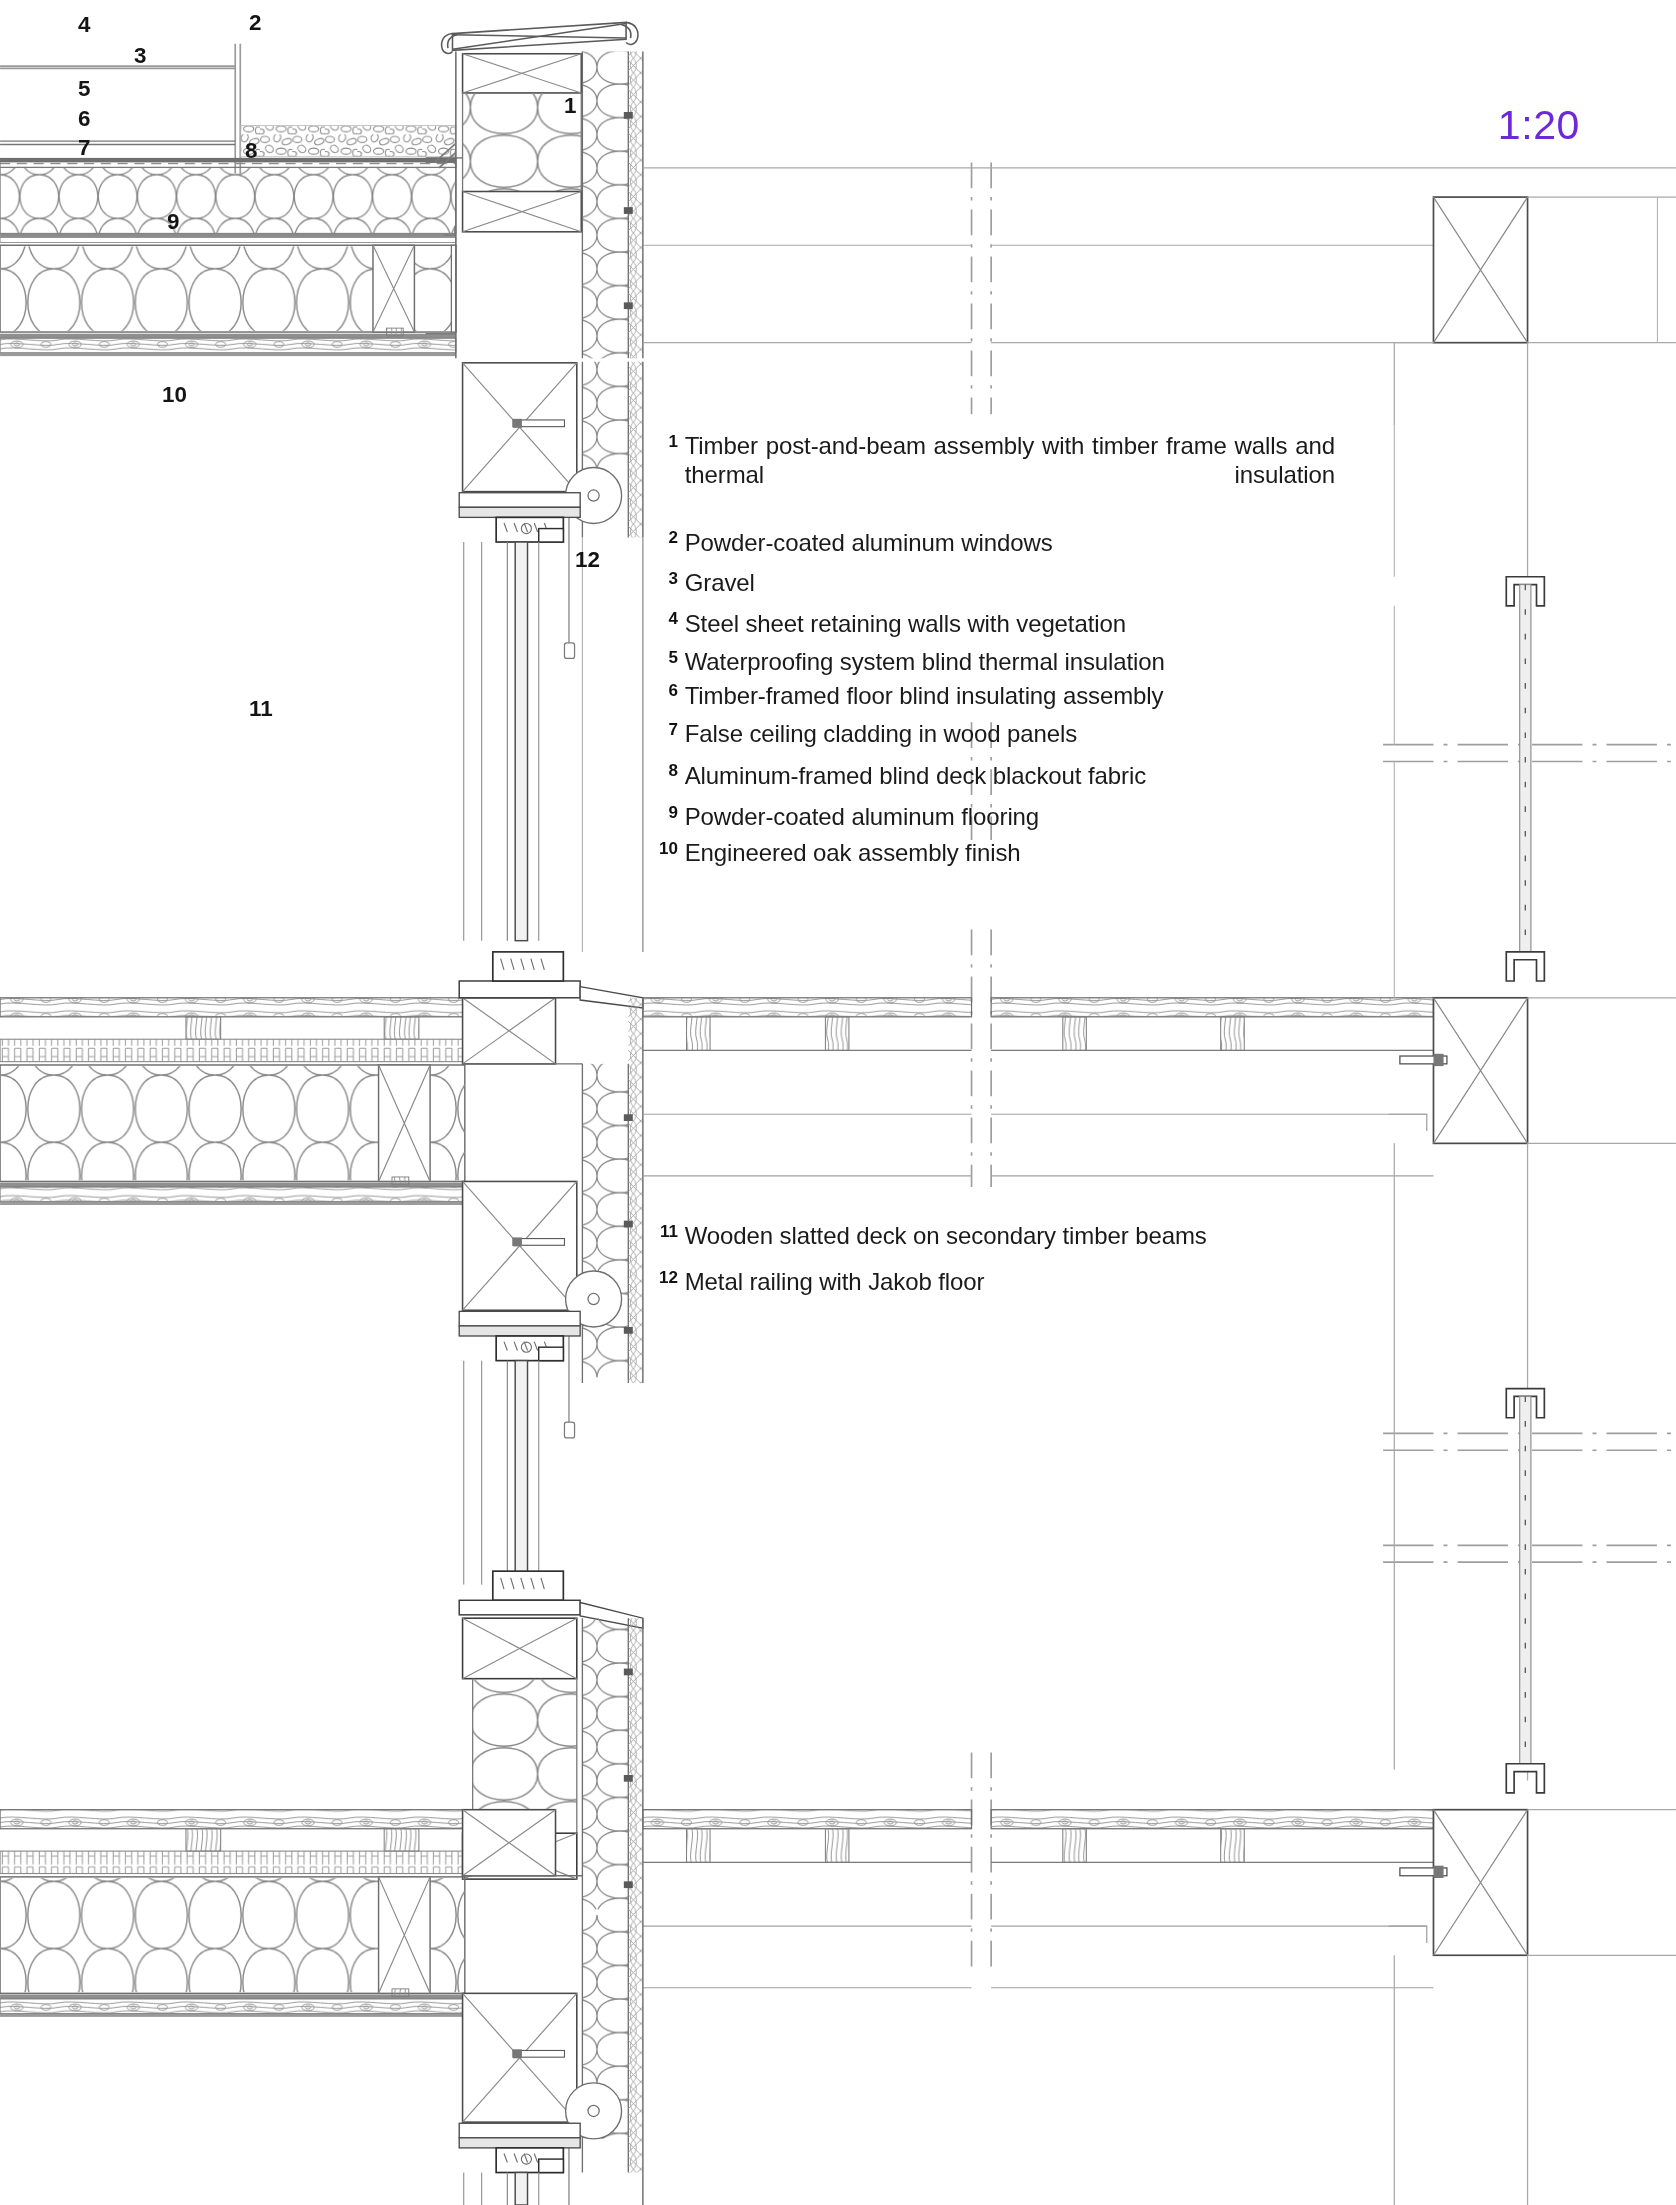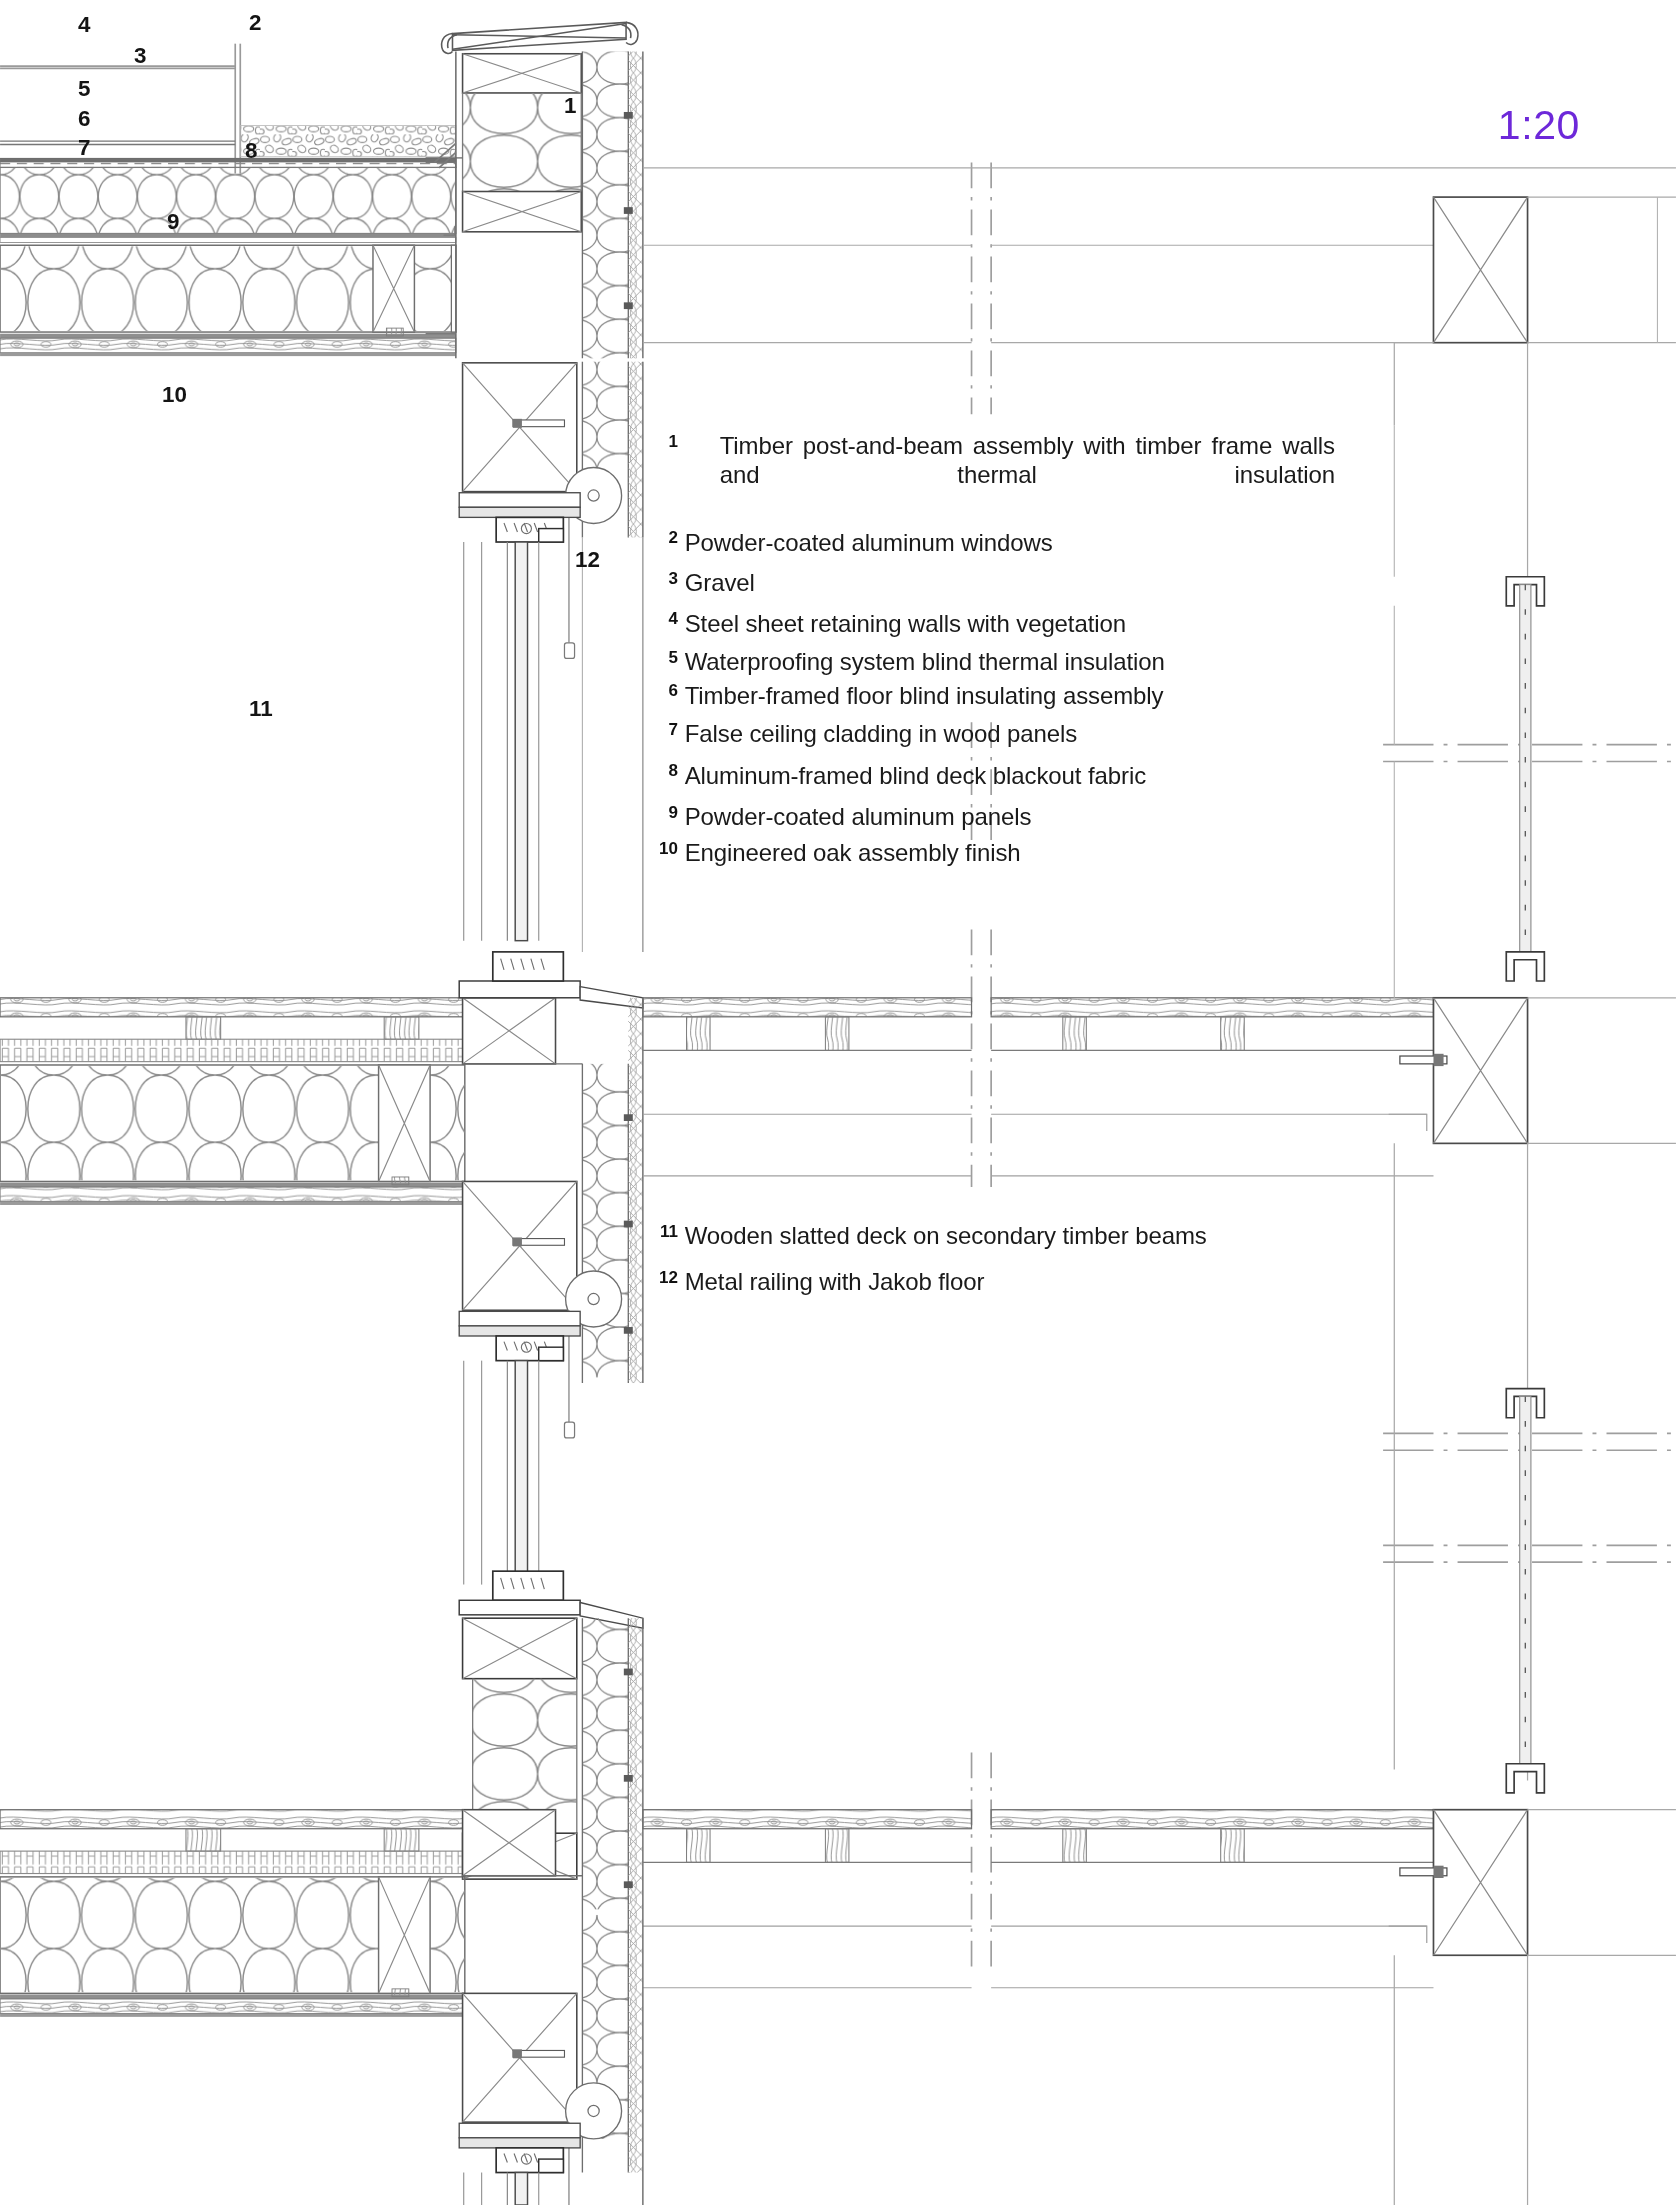--- a/index.html
+++ b/index.html
@@ -70,21 +70,21 @@
     letter-spacing:0px;
   }
   .legend-text{
     flex:1 1 auto;
     font-size:24px;
     font-weight:400;
     color:#1a1a1a;
     line-height:1.22;
     letter-spacing:-0.1px;
   }
-  .legend-text.justify{ text-align:justify;margin-left:35px; }
+  .legend-text.justify{ text-align:justify; }
   .legend-text.justify::after{ content:""; display:inline-block; width:100%; }
   
   #legend-a .legend-item:nth-child(1){ margin-bottom:9px; }
   #legend-a .legend-item:nth-child(2){ margin-bottom:11.2px; }
   #legend-a .legend-item:nth-child(3){ margin-bottom:11.2px; }
   #legend-a .legend-item:nth-child(4){ margin-bottom:9px; }
   #legend-a .legend-item:nth-child(5){ margin-bottom:4.5px; }
   #legend-a .legend-item:nth-child(6){ margin-bottom:9px; }
   #legend-a .legend-item:nth-child(7){ margin-bottom:12.3px; }
   #legend-a .legend-item:nth-child(8){ margin-bottom:12.3px; }
@@ -612,21 +612,21 @@
       <div class="legend-item">
         <span class="legend-num">7</span>
         <span class="legend-text">False ceiling cladding in wood panels</span>
       </div>
       <div class="legend-item">
         <span class="legend-num">8</span>
         <span class="legend-text">Aluminum-framed blind deck blackout fabric</span>
       </div>
       <div class="legend-item">
         <span class="legend-num">9</span>
-        <span class="legend-text">Powder-coated aluminum panels</span>
+        <span class="legend-text">Powder-coated aluminum flooring</span>
       </div>
       <div class="legend-item">
         <span class="legend-num">10</span>
         <span class="legend-text">Engineered oak assembly finish</span>
       </div>
     </div>
 
   <div class="legend" id="legend-b">
       <div class="legend-item">
         <span class="legend-num">11</span>

